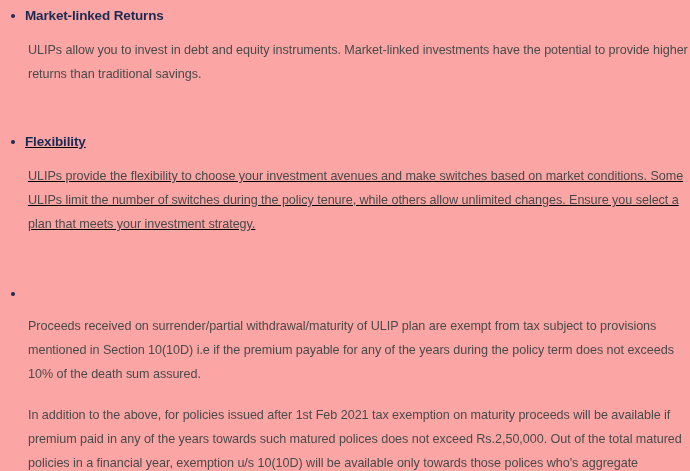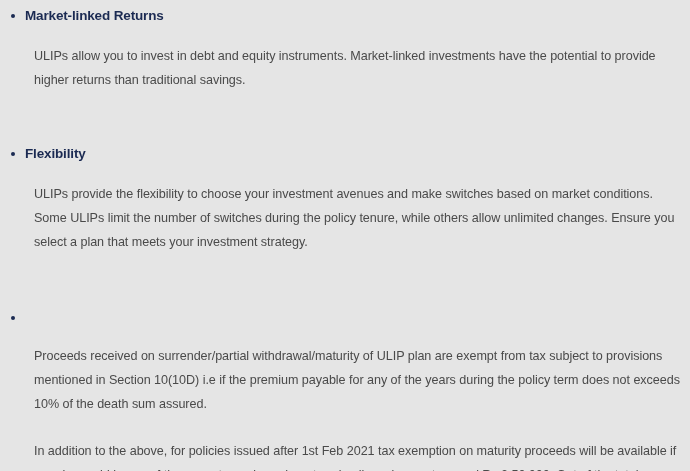--- a/index.html
+++ b/index.html
@@ -11,21 +11,21 @@
     width: 690px;
     height: 471px;
     overflow: hidden;
     font-family: "Liberation Sans", sans-serif;
     -webkit-font-smoothing: antialiased;
   }
   .page {
     width: 690px;
     height: 471px;
     position: relative;
-    background: #e5e5e5;
+    background: #fca5a5;
     box-sizing: border-box;
     padding: 0;
   }
   .section {
     position: relative;
   }
   .bullet-heading {
     display: flex;
     align-items: flex-start;
     padding-left: 11px;
@@ -44,37 +44,37 @@
     font-size: 13.5px;
     font-weight: bold;
     color: #1b2a52;
     line-height: 18px;
     letter-spacing: -0.15px;
   }
   .para {
     color: #4a4a4a;
     font-size: 12.6px;
     line-height: 24px;
-    margin: 8px;
+    margin: 2px;
     padding-left: 26px;
     letter-spacing: -0.05px;
   }
   .para.tight {
     line-height: 20px;
   }
   sup.hash {
     font-size: 9px;
     vertical-align: super;
     line-height: 0;
   }
   
   .sec-market { padding-top: 7px; }
   .sec-market .para { padding-top: 11px; }
 
-  .sec-flex { padding-top: 45px; }
+  .sec-flex { padding-top: 45px; text-decoration: underline; }
   .sec-flex .para { padding-top: 11px; }
 
   .sec-tax { padding-top: 47px; }
   .sec-tax .para-1 { padding-top: 13px; }
   .sec-tax .para-2 { padding-top: 16px; }
   .sec-tax .para-3 { padding-top: 15px; }
 </style>
 </head>
 <body>
 

